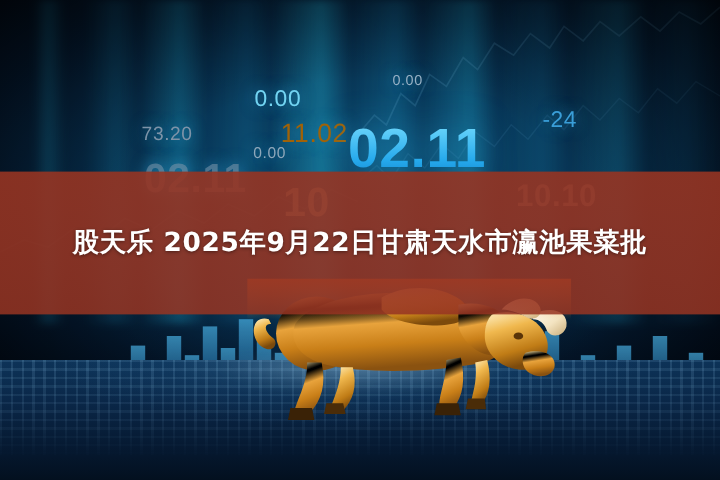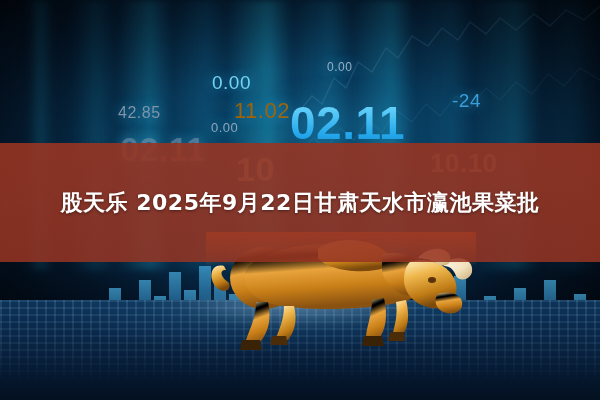--- a/index.html
+++ b/index.html
@@ -200,21 +200,21 @@
       <div class="bar" style="height: 46px;"></div>
       <div class="bar" style="height: 22px;"></div>
     </div>
 
   <div class="floor">
     <div class="floor-dots"></div>
   </div>
   <div class="floor-glow"></div>
 
   <div class="num n-0a">0.00</div>
-  <div class="num n-5502">42.85</div>
+  <div class="num n-5502">73.20</div>
   <div class="num n-1102">11.02</div>
   <div class="num n-0b">0.00</div>
   <div class="num n-0c">0.00</div>
   <div class="num n-24">-24</div>
   <div class="num n-0211sm">02.11</div>
   <div class="num n-0211big">02.11</div>
   <div class="num n-10">10</div>
   <div class="num n-1010">10.10</div>
 
   <svg class="bull" viewBox="0 0 270 125">

